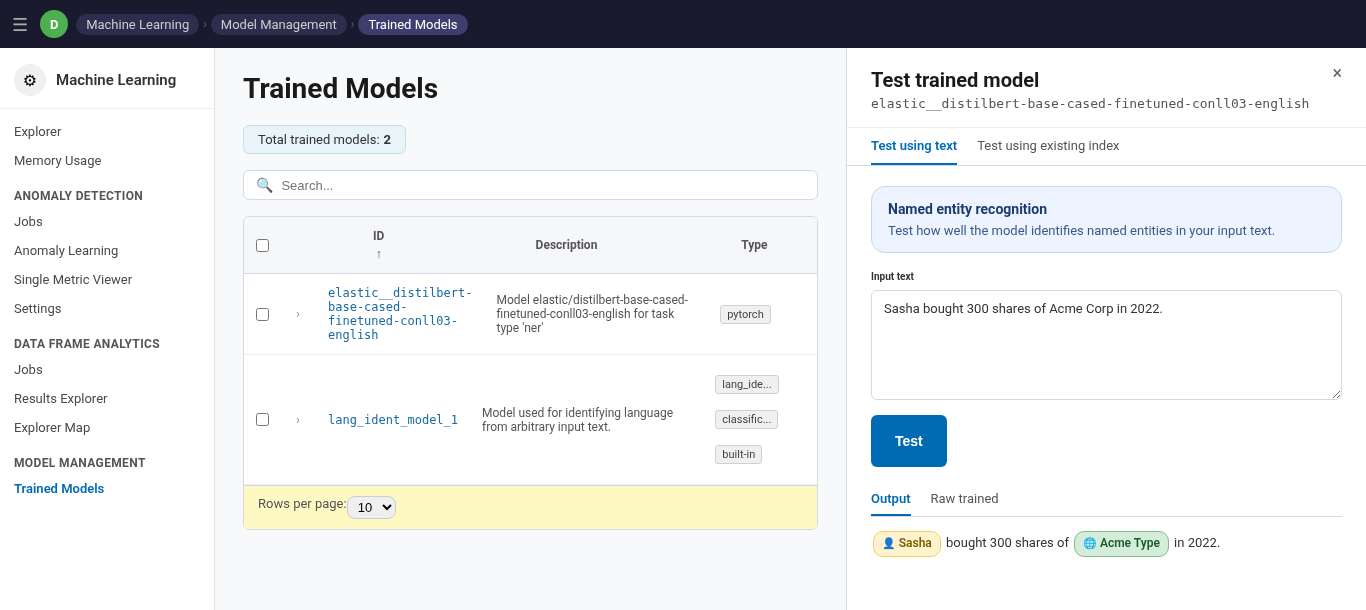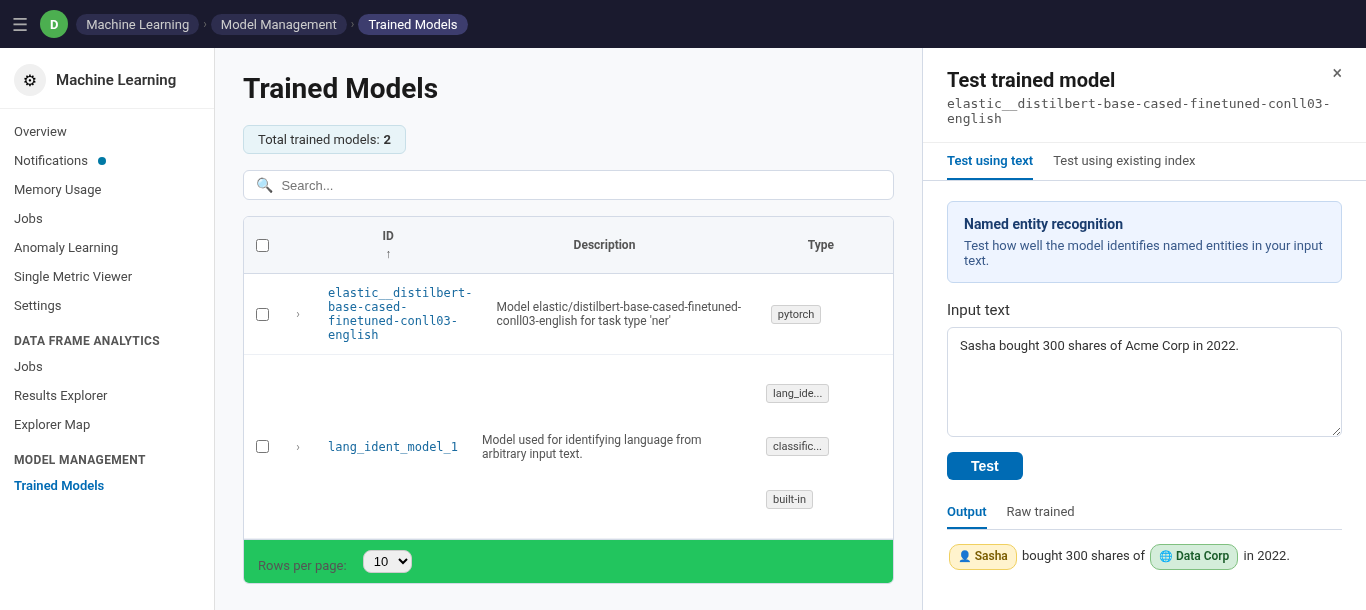--- a/index.html
+++ b/index.html
@@ -44,46 +44,46 @@
     .table-wrap { background: #fff; border: 1px solid #d3dae6; border-radius: 6px; overflow: hidden; }
     .table-header { display: grid; grid-template-columns: 36px 36px 1fr 2fr 1fr; align-items: center; background: #f5f7fa; border-bottom: 1px solid #d3dae6; padding: 8px 0; }
     .th { font-size: 12px; font-weight: 700; color: #555; padding: 4px 12px; display: flex; align-items: center; gap: 4px; flex-direction: column; }
     .table-row { display: grid; grid-template-columns: 36px 36px 1fr 2fr 1fr; align-items: center; border-bottom: 1px solid #edf0f5; padding: 8px 0; min-height: 60px; }
     .table-row:last-child { border-bottom: none; }
     .td { padding: 4px 12px; font-size: 13px; color: #333; }
     .td.mono { font-family: monospace; font-size: 12px; color: #1a6ba0; }
     .td.gray { color: #555; font-size: 12px; }
     .expand-btn { cursor: pointer; color: #888; font-size: 12px; display: flex; align-items: center; justify-content: center; }
     .checkbox-cell { display: flex; align-items: center; justify-content: center; }
-    .tag { display: inline-block; background: #f0f0f0; border: 1px solid #d0d0d0; border-radius: 3px; padding: 2px 6px; font-size: 11px; color: #444; margin: 17px 2px; }
-
-    .table-footer { padding: 10px 14px; font-size: 13px; color: #555; background: #22c55e; border-top: 1px solid #d3dae6; display: flex; align-items: flex-end; gap: 16px; }
+    .tag { display: inline-block; background: #f0f0f0; border: 1px solid #d0d0d0; border-radius: 3px; padding: 2px 6px; font-size: 11px; color: #444; margin: 8px 2px; }
+
+    .table-footer { padding: 10px 14px; font-size: 13px; color: #555; background: #fef9c3; border-top: 1px solid #d3dae6; display: flex; align-items: flex-start; gap: 0; }
     .table-footer select { border: 1px solid #ccc; border-radius: 8px; padding: 2px 6px; font-size: 13px; }
 
     
-    .panel { width: 444px; background: #fff; border-left: 1px solid #d3dae6; display: flex; flex-direction: column; overflow-y: auto; flex-shrink: 0; }
+    .panel { width: 520px; background: #fff; border-left: 1px solid #d3dae6; display: flex; flex-direction: column; overflow-y: auto; flex-shrink: 0; }
     .panel-header { padding: 20px 24px 16px; border-bottom: 1px solid #eee; display: flex; justify-content: space-between; align-items: flex-start; }
     .panel-title { font-size: 20px; font-weight: 700; color: #1a1a1a; }
     .panel-subtitle { font-size: 13px; color: #555; margin-top: 4px; font-family: monospace; }
     .close-btn { cursor: pointer; color: #666; font-size: 18px; line-height: 1; margin-top: -4px; }
 
     .panel-tabs { display: flex; border-bottom: 1px solid #d3dae6; padding: 0 24px; }
     .panel-tab { padding: 10px 0; margin-right: 20px; font-size: 13px; color: #555; cursor: pointer; border-bottom: 2px solid transparent; }
     .panel-tab.active { color: #006bb4; border-bottom: 2px solid #006bb4; font-weight: 600; }
 
     .panel-body { padding: 20px 24px; flex: 1; }
 
-    .info-box { background: #eef4ff; border: 1px solid #c5d8f0; border-radius: 6px; padding: 14px 16px; margin-bottom: 18px; }
+    .info-box { background: #eef4ff; border: 1px solid #c5d8f0; border-radius: 14px; padding: 14px 16px; margin-bottom: 18px; }
     .info-box-title { font-size: 14px; font-weight: 700; color: #1a3c6e; margin-bottom: 6px; }
     .info-box-text { font-size: 13px; color: #3a5a8a; }
 
-    .input-label { font-size: 15px; font-weight: 400; color: #333; margin-bottom: 8px; }
+    .input-label { font-size: 10px; font-weight: 700; color: #333; margin-bottom: 8px; }
     .input-textarea { width: 100%; border: 1px solid #d3dae6; border-radius: 6px; padding: 10px 12px; font-size: 13px; color: #333; resize: vertical; min-height: 110px; outline: none; font-family: inherit; }
 
-    .test-btn { background: #006bb4; color: white; border: none; border-radius: 6px; padding: 6px 24px; font-size: 14px; font-weight: 600; cursor: pointer; margin-top: 12px; display: inline-flex; align-items: center; gap: 6px; }
+    .test-btn { background: #006bb4; color: white; border: none; border-radius: 6px; padding: 18px 24px; font-size: 14px; font-weight: 600; cursor: pointer; margin-top: 12px; display: inline-flex; align-items: center; gap: 6px; }
 
     .output-tabs { display: flex; border-bottom: 1px solid #d3dae6; margin-top: 16px; margin-bottom: 14px; }
     .output-tab { padding: 8px 0; margin-right: 20px; font-size: 13px; color: #555; cursor: pointer; border-bottom: 2px solid transparent; }
     .output-tab.active { color: #006bb4; border-bottom: 2px solid #006bb4; font-weight: 600; }
 
     .output-result { font-size: 13px; color: #333; line-height: 1.8; }
     .entity-tag { display: inline-flex; align-items: center; gap: 3px; padding: 1px 8px; border-radius: 10px; font-size: 12px; font-weight: 600; margin: 0 2px; }
     .entity-tag.person { background: #fff3cd; color: #7a5c00; border: 1px solid #f0d060; }
     .entity-tag.org { background: #d4edda; color: #1a5c2a; border: 1px solid #80c080; }
     .entity-icon { font-size: 11px; }
@@ -104,27 +104,24 @@
 </div>
 
 <div class="layout">
 
   <div class="sidebar">
     <div class="sidebar-logo">
       <div class="sidebar-logo-icon">⚙</div>
       <div class="sidebar-logo-text">Machine Learning</div>
     </div>
     <div class="sidebar-nav">
-      <div class="sidebar-item">Overview</div>
-      <div class="sidebar-item">
-        <span>Notifications</span>
-        <span class="sidebar-dot"></span>
-      </div>
+      <div class="sidebar-item">Explorer</div>
       <div class="sidebar-item">Memory Usage</div>
 
+      <div class="sidebar-section">Anomaly Detection</div>
       <div class="sidebar-item">Jobs</div>
       <div class="sidebar-item">Anomaly Learning</div>
       <div class="sidebar-item">Single Metric Viewer</div>
       <div class="sidebar-item">Settings</div>
 
       <div class="sidebar-section">Data Frame Analytics</div>
       <div class="sidebar-item">Jobs</div>
       <div class="sidebar-item">Results Explorer</div>
       <div class="sidebar-item">Explorer Map</div>
 
@@ -231,20 +228,20 @@
         </div>
 
         <div class="output-result">
           <span class="entity-tag person">
             <span class="entity-icon">👤</span>
             <span>Sasha</span>
           </span>
           <span> bought 300 shares of </span>
           <span class="entity-tag org">
             <span class="entity-icon">🌐</span>
-            <span>Data Corp</span>
+            <span>Acme Type</span>
           </span>
           <span> in 2022.</span>
         </div>
       </div>
     </div>
   </div>
 </div>
 
 </body></html>

